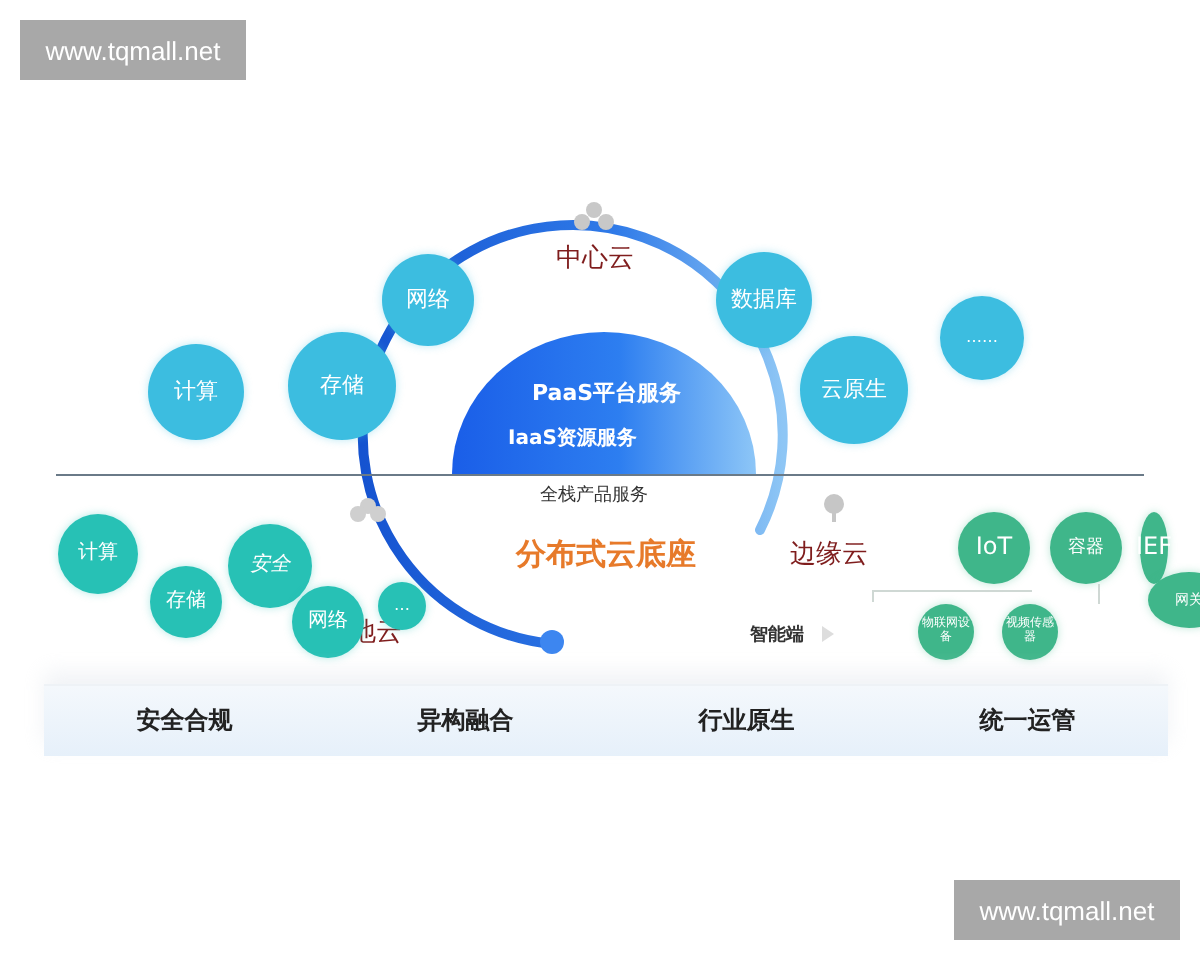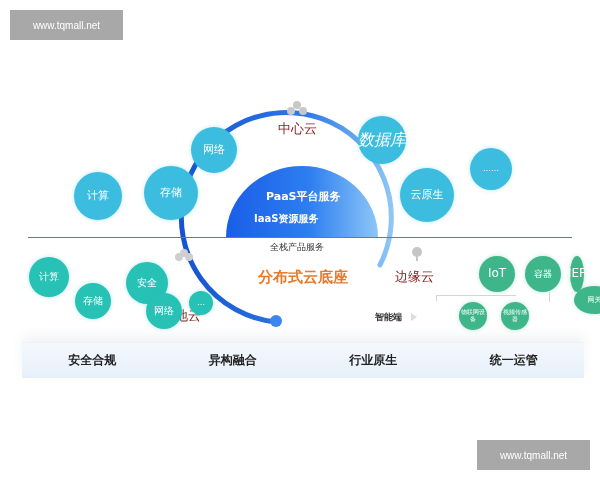--- a/index.html
+++ b/index.html
@@ -1,21 +1,21 @@
 <!DOCTYPE html>
 <html><head>
   <meta charset="utf-8">
   <style>
     * { margin: 0; padding: 0; box-sizing: border-box; }
     html, body { width: 600px; height: 480px; background: #ffffff; overflow: hidden; }
     body { position: relative; font-family: "DejaVu Sans", "Liberation Sans", sans-serif; }
 
     .watermark {
       position: absolute; background: #a8a8a8; color: #ffffff;
-      font-family: "Liberation Sans", sans-serif; font-size: 10px;
+      font-family: "Liberation Sans", sans-serif; font-size: 13px;
       display: flex; align-items: center; justify-content: center;
     }
     .wm-top { left: 10px; top: 10px; width: 113px; height: 30px; }
     .wm-bottom { left: 477px; top: 440px; width: 113px; height: 30px; }
 
     .circle {
       position: absolute; border-radius: 50%;
       display: flex; align-items: center; justify-content: center;
       color: #ffffff; text-align: center; line-height: 1.15;
     }
@@ -80,39 +80,39 @@
 
 <div class="dome">
   <div class="dome-text" style="left:40px;top:23px;font-size:11px;">PaaS平台服务</div>
   <div class="dome-text" style="left:28px;top:46px;font-size:10px;">IaaS资源服务</div>
 </div>
 
 <div class="circle c-blue" style="left:74px;top:172px;width:48px;height:48px;font-size:11px;">计算</div>
 <div class="circle c-blue" style="left:144px;top:166px;width:54px;height:54px;font-size:11px;">存储</div>
 <div class="circle c-blue" style="left:191px;top:127px;width:46px;height:46px;font-size:11px;">网络</div>
 
-<div class="circle c-blue" style="left:358px;top:116px;width:48px;height:48px;font-size:16px;font-style:italic;">数据库</div>
+<div class="circle c-blue" style="left:358px;top:126px;width:48px;height:48px;font-size:11px;">数据库</div>
 <div class="circle c-blue" style="left:400px;top:168px;width:54px;height:54px;font-size:11px;text-align:center;">云原生</div>
 <div class="circle c-blue" style="left:470px;top:148px;width:42px;height:42px;font-size:8px;">……</div>
 
 <div class="hline"></div>
 <div class="small-label" style="left:270px;top:241px;">全栈产品服务</div>
 
 <div class="base-title" style="left:258px;top:268px;">分布式云底座</div>
 
 <svg class="cloud-icon" style="left:174px;top:248px" width="20" height="14">
   <circle cx="10" cy="5" r="4" fill="#cfcfcf"></circle>
   <circle cx="5" cy="9" r="4" fill="#cfcfcf"></circle>
   <circle cx="15" cy="9" r="4" fill="#cfcfcf"></circle>
 </svg>
 <div class="label-bold" style="left:162px;top:268px;margin-top:39px;">本地云</div>
 
 <div class="circle c-teal" style="left:29px;top:257px;width:40px;height:40px;font-size:10px;">计算</div>
 <div class="circle c-teal" style="left:75px;top:283px;width:36px;height:36px;font-size:10px;">存储</div>
-<div class="circle c-teal" style="left:126px;top:262px;width:42px;height:42px;font-size:10px;">安全</div>
+<div class="circle c-teal" style="left:114px;top:262px;width:42px;height:42px;font-size:10px;font-style:italic;">安全</div>
 <div class="circle c-teal" style="left:146px;top:293px;width:36px;height:36px;font-size:10px;">网络</div>
 <div class="circle c-teal" style="left:189px;top:291px;width:24px;height:24px;font-size:8px;">…</div>
 
 <svg class="cloud-icon" style="left:410px;top:246px" width="14" height="16">
   <circle cx="7" cy="6" r="5" fill="#c6c6c6"></circle>
   <rect x="6" y="10" width="2" height="5" fill="#c6c6c6"></rect>
 </svg>
 <div class="label-bold" style="left:395px;top:268px;">边缘云</div>
 
 <div class="circle c-green" style="left:441px;top:256px;width:36px;height:36px;font-size:12px;">IoT</div>

